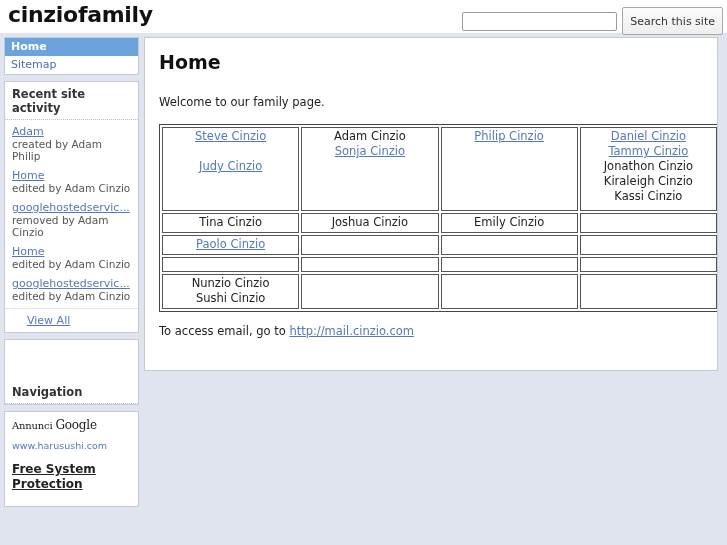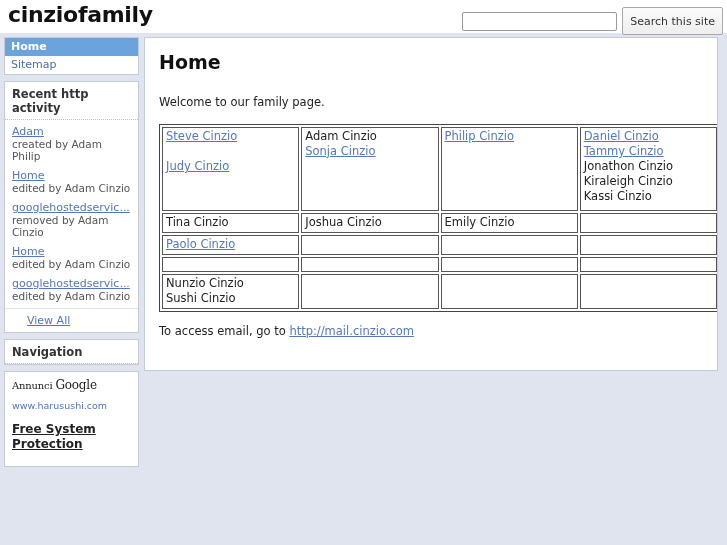--- a/index.html
+++ b/index.html
@@ -218,20 +218,21 @@
     margin: 0 0 12px 0;
   }
   #family-table td {
     border: 1px solid #555555;
     vertical-align: top;
     padding: 1px 3px 2px 3px;
     font-size: 11.5px;
     line-height: 15px;
     color: #222222;
     width: 25%;
+    text-align: center;
   }
   #family-table tr.tall td { height: 84px; }
   #family-table tr.short td { height: 15px; }
   #family-table tr.med td { height: 30px; }
   .cell-link {
     color: #5577bb;
     text-decoration: underline;
     cursor: pointer;
   }
   .cell-plain { color: #222222; }
@@ -264,21 +265,21 @@
 <div id="page-body">
 
   <div id="sidebar">
 
     <div class="side-box nopad" id="nav-box">
       <a class="nav-item selected">Home</a>
       <a class="nav-item">Sitemap</a>
     </div>
 
     <div class="side-box">
-      <div class="side-heading">Recent http activity</div>
+      <div class="side-heading">Recent site activity</div>
       <div class="side-body">
 
         <div class="activity-item">
           <a class="activity-link">Adam</a>
           <div class="activity-meta">created by Adam Philip</div>
         </div>
 
         <div class="activity-item">
           <a class="activity-link">Home</a>
           <div class="activity-meta">edited by Adam Cinzio</div>
@@ -299,21 +300,21 @@
           <div class="activity-meta">edited by Adam Cinzio</div>
         </div>
 
       </div>
       <div id="view-all-wrap">
         <a id="view-all-link">View All</a>
       </div>
     </div>
 
     <div class="side-box">
-      <div class="side-heading" style="border-bottom:1px dotted #b9c0cc;">Navigation</div>
+      <div class="side-heading" style="border-bottom:1px dotted #b9c0cc;margin-top:40px;">Navigation</div>
     </div>
 
     <div class="side-box" id="ads-box">
       <div id="ads-label"><span>Annunci</span>
         <span class="g">Google</span></div>
 
       <div class="ad-block">
         <a class="ad-url">www.harusushi.com</a>
       </div>
 

